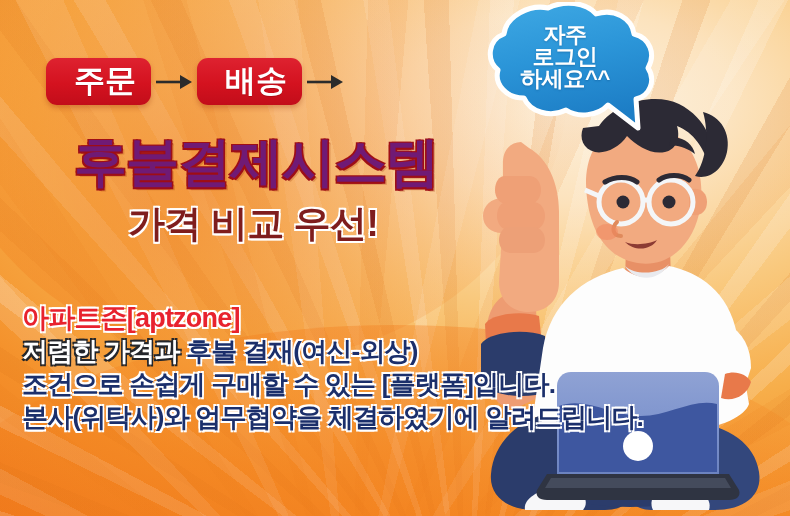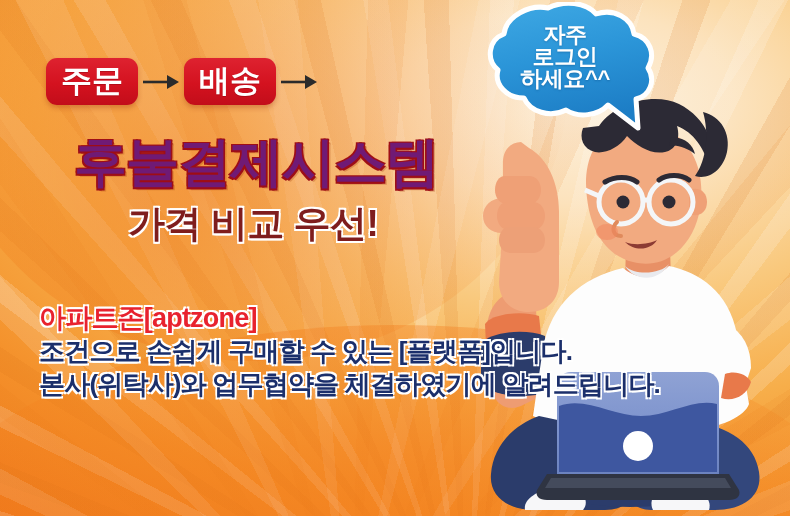--- a/index.html
+++ b/index.html
@@ -75,21 +75,21 @@
     left: 46px;
     top: 58px;
     display: flex;
     align-items: center;
     gap: 0;
     z-index: 8;
   }
   .badge {
     background: linear-gradient(180deg, #DE2230 0%, #D4121F 55%, #C20D1A 100%);
     border-radius: 11px;
-    padding: 7px 15px 9px 15px;
+    padding: 7px 15px 9px 28px;
     color: #ffffff;
     font-size: 31px;
     font-weight: 700;
     letter-spacing: 0px;
     line-height: 1.0;
     box-shadow: 0 3px 5px rgba(150,40,10,0.30);
     white-space: nowrap;
     text-shadow: 0 1px 0 rgba(120,0,8,0.35);
   }
   .arrow {
@@ -141,21 +141,20 @@
     top: 302px;
     z-index: 8;
     white-space: nowrap;
   }
   .body-line {
     line-height: 33px;
     height: 33px;
     font-size: 26px;
     font-weight: 700;
     letter-spacing: -0.8px;
-    margin-left: 17px;
   }
   .brandline {
     font-size: 27px;
     color: #E8222E;
     text-shadow:
       -1.6px -1.6px 0 #ffffff, 1.6px -1.6px 0 #ffffff,
       -1.6px  1.6px 0 #ffffff, 1.6px  1.6px 0 #ffffff,
        0 2px 1px rgba(170,60,20,0.25);
   }
   .t-white {
@@ -341,20 +340,23 @@
     <div class="bubble-text">
       <div>자주</div>
       <div>로그인</div>
       <div>하세요^^</div>
     </div>
   </div>
 
   <div class="body-copy">
     <div class="body-line brandline">아파트존[aptzone]</div>
     <div class="body-line">
+      <span class="t-white">저렴한 가격과 </span><span class="t-navy">후불 결재(여신-외상)</span>
+    </div>
+    <div class="body-line">
       <span class="t-navy">조건으로 손쉽게 구매할 수 있는 [플랫폼]입니다.</span>
     </div>
     <div class="body-line">
       <span class="t-navy">본사(위탁사)와 업무협약을 체결하였기에 알려드립니다.</span>
     </div>
   </div>
 
 </div>
 
 </body></html>

